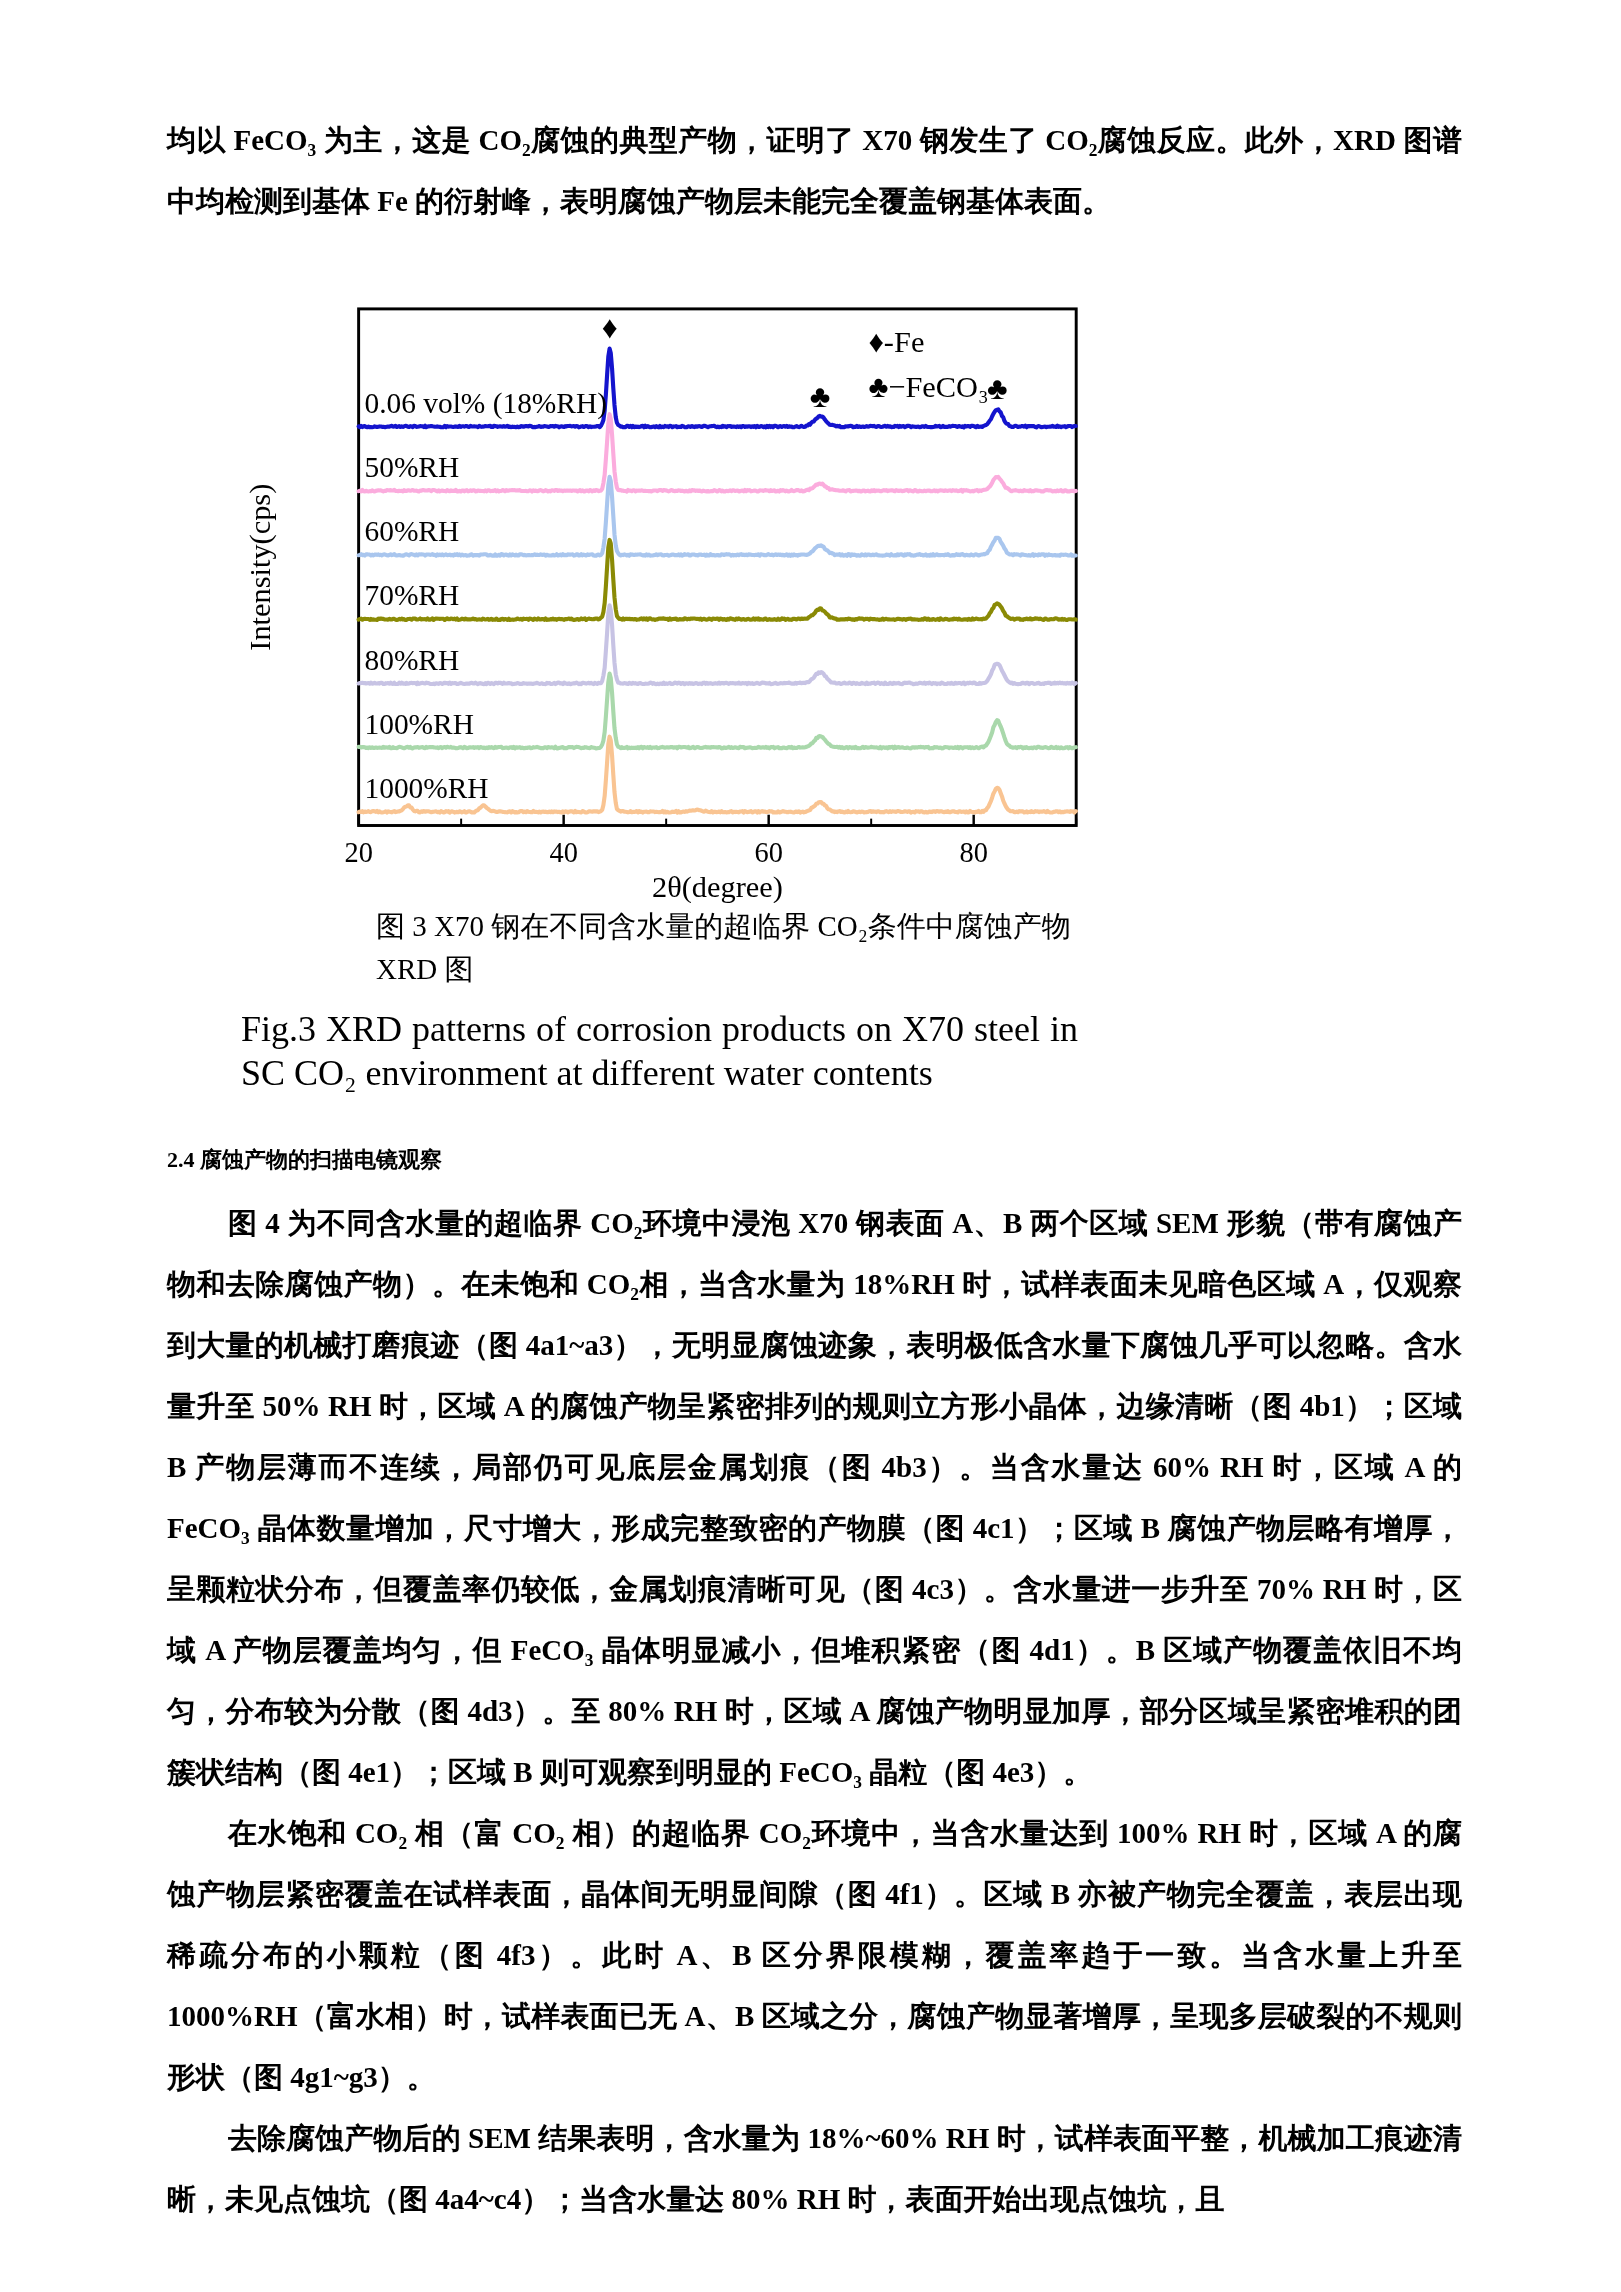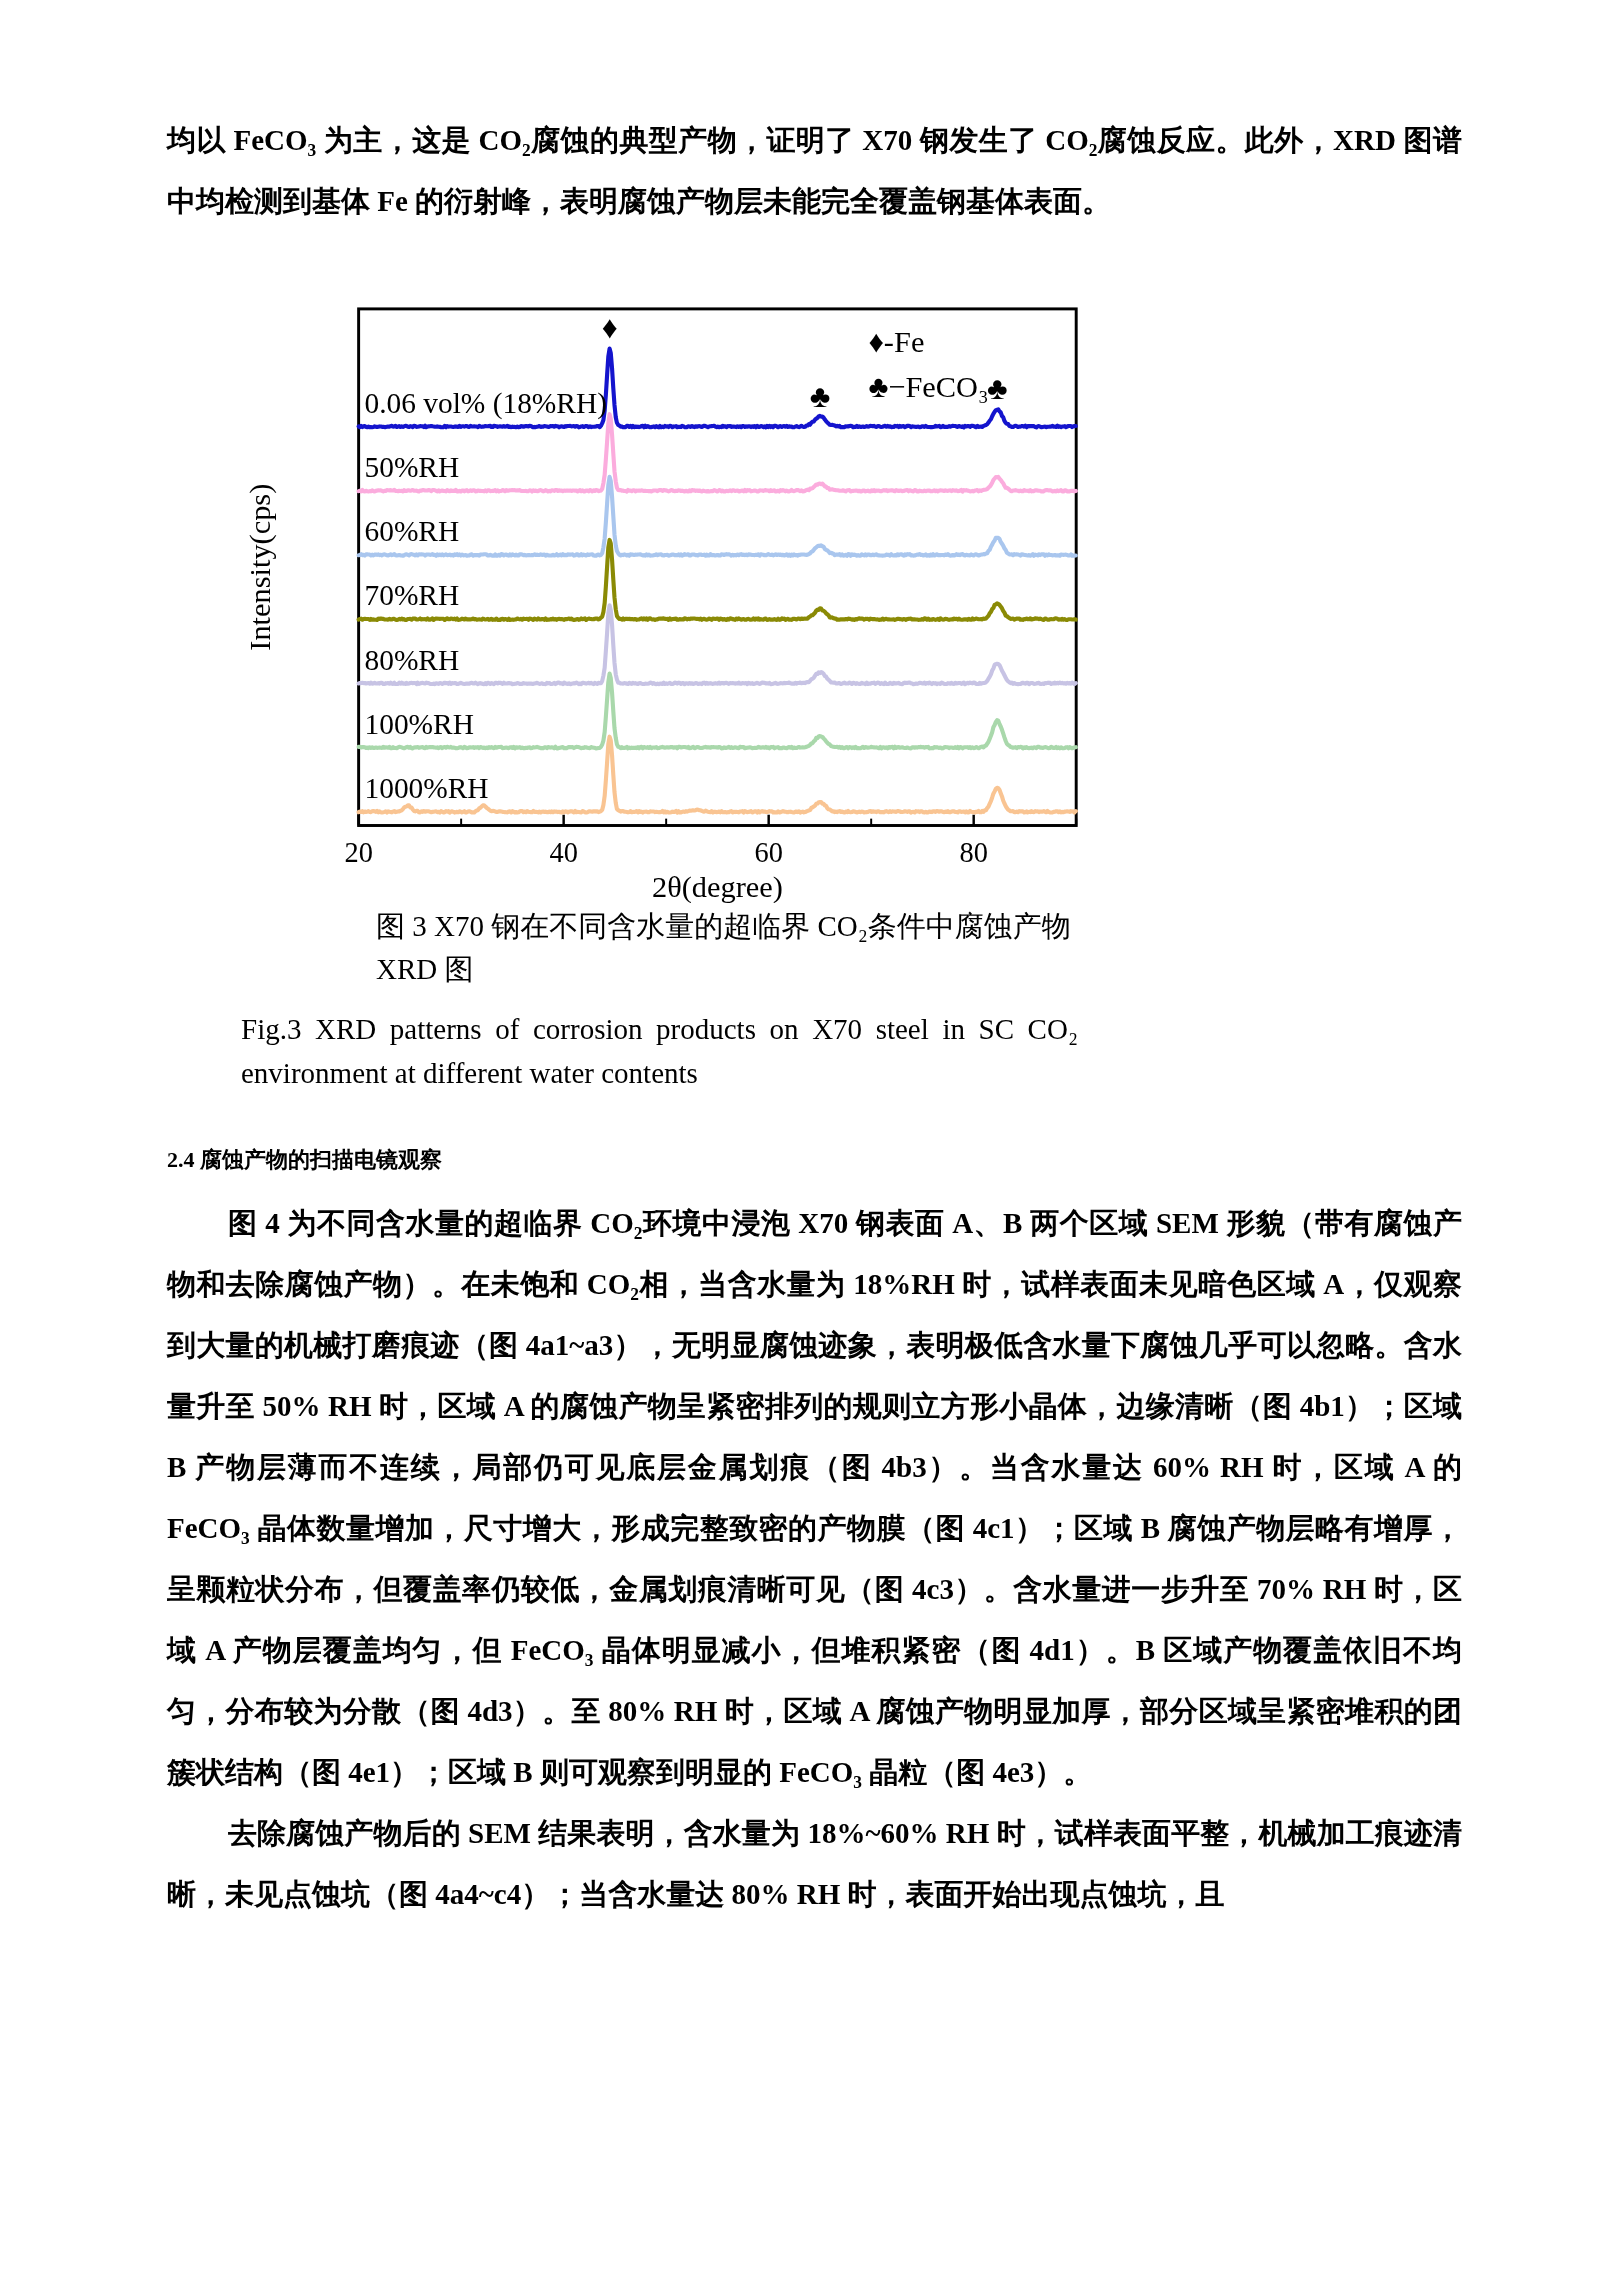--- a/index.html
+++ b/index.html
@@ -14,21 +14,21 @@
   p.body-text {
     font-size:29px; line-height:61px;
     text-align:justify; text-justify:inter-ideograph;
     margin:0;
     font-weight:bold;
   }
   p.indent { text-indent:61px; }
   .figure-block { margin:69px 0 0 74px; width:845px; }
   .chart-svg { display:block; }
   .caption-zh { font-size:29px; line-height:43px; margin:2px 0 16px 135px; }
-  .caption-en { font-size:29px; line-height:44px; text-align:justify; margin:2px 8px 0 0; }
+  .caption-en { font-size:36px; line-height:44px; text-align:justify; margin:2px 8px 0 0; }
   h3.section-heading {
     font-size:22px; font-weight:bold;
     margin:45px 0 13.7px 0; line-height:39px;
   }
   svg text { font-family:"Liberation Serif","DejaVu Serif",serif; }
 </style>
 </head>
 <body>
 
 <div class="page">
@@ -72,16 +72,17 @@
         <text x="590.5714285714287" y="107.6" font-size="32" text-anchor="middle" fill="#000">♣</text>
         <text x="771.48" y="100.4" font-size="32" text-anchor="middle" fill="#000">♣</text>
       </svg>
     <div class="caption-zh">图 3 X70 钢在不同含水量的超临界 CO₂条件中腐蚀产物 XRD 图</div>
     <div class="caption-en">Fig.3 XRD patterns of corrosion products on X70 steel in SC CO₂ environment at different water contents</div>
   </div>
 
   <h3 class="section-heading">2.4 腐蚀产物的扫描电镜观察</h3>
 
   <p class="body-text indent">图 4 为不同含水量的超临界 CO₂环境中浸泡 X70 钢表面 A、B 两个区域 SEM 形貌（带有腐蚀产物和去除腐蚀产物）。在未饱和 CO₂相，当含水量为 18%RH 时，试样表面未见暗色区域 A，仅观察到大量的机械打磨痕迹（图 4a1~a3），无明显腐蚀迹象，表明极低含水量下腐蚀几乎可以忽略。含水量升至 50% RH 时，区域 A 的腐蚀产物呈紧密排列的规则立方形小晶体，边缘清晰（图 4b1）；区域 B 产物层薄而不连续，局部仍可见底层金属划痕（图 4b3）。当含水量达 60% RH 时，区域 A 的 FeCO₃ 晶体数量增加，尺寸增大，形成完整致密的产物膜（图 4c1）；区域 B 腐蚀产物层略有增厚，呈颗粒状分布，但覆盖率仍较低，金属划痕清晰可见（图 4c3）。含水量进一步升至 70% RH 时，区域 A 产物层覆盖均匀，但 FeCO₃ 晶体明显减小，但堆积紧密（图 4d1）。B 区域产物覆盖依旧不均匀，分布较为分散（图 4d3）。至 80% RH 时，区域 A 腐蚀产物明显加厚，部分区域呈紧密堆积的团簇状结构（图 4e1）；区域 B 则可观察到明显的 FeCO₃ 晶粒（图 4e3）。</p>
+  <p class="body-text indent">在水饱和 CO₂ 相（富 CO₂ 相）的超临界 CO₂环境中，当含水量达到 100% RH 时，区域 A 的腐蚀产物层紧密覆盖在试样表面，晶体间无明显间隙（图 4f1）。区域 B 亦被产物完全覆盖，表层出现稀疏分布的小颗粒（图 4f3）。此时 A、B 区分界限模糊，覆盖率趋于一致。当含水量上升至 1000%RH（富水相）时，试样表面已无 A、B 区域之分，腐蚀产物显著增厚，呈现多层破裂的不规则形状（图 4g1~g3）。</p>
   <p class="body-text indent">去除腐蚀产物后的 SEM 结果表明，含水量为 18%~60% RH 时，试样表面平整，机械加工痕迹清晰，未见点蚀坑（图 4a4~c4）；当含水量达 80% RH 时，表面开始出现点蚀坑，且</p>
 
 </div>
 
 
 </body></html>

